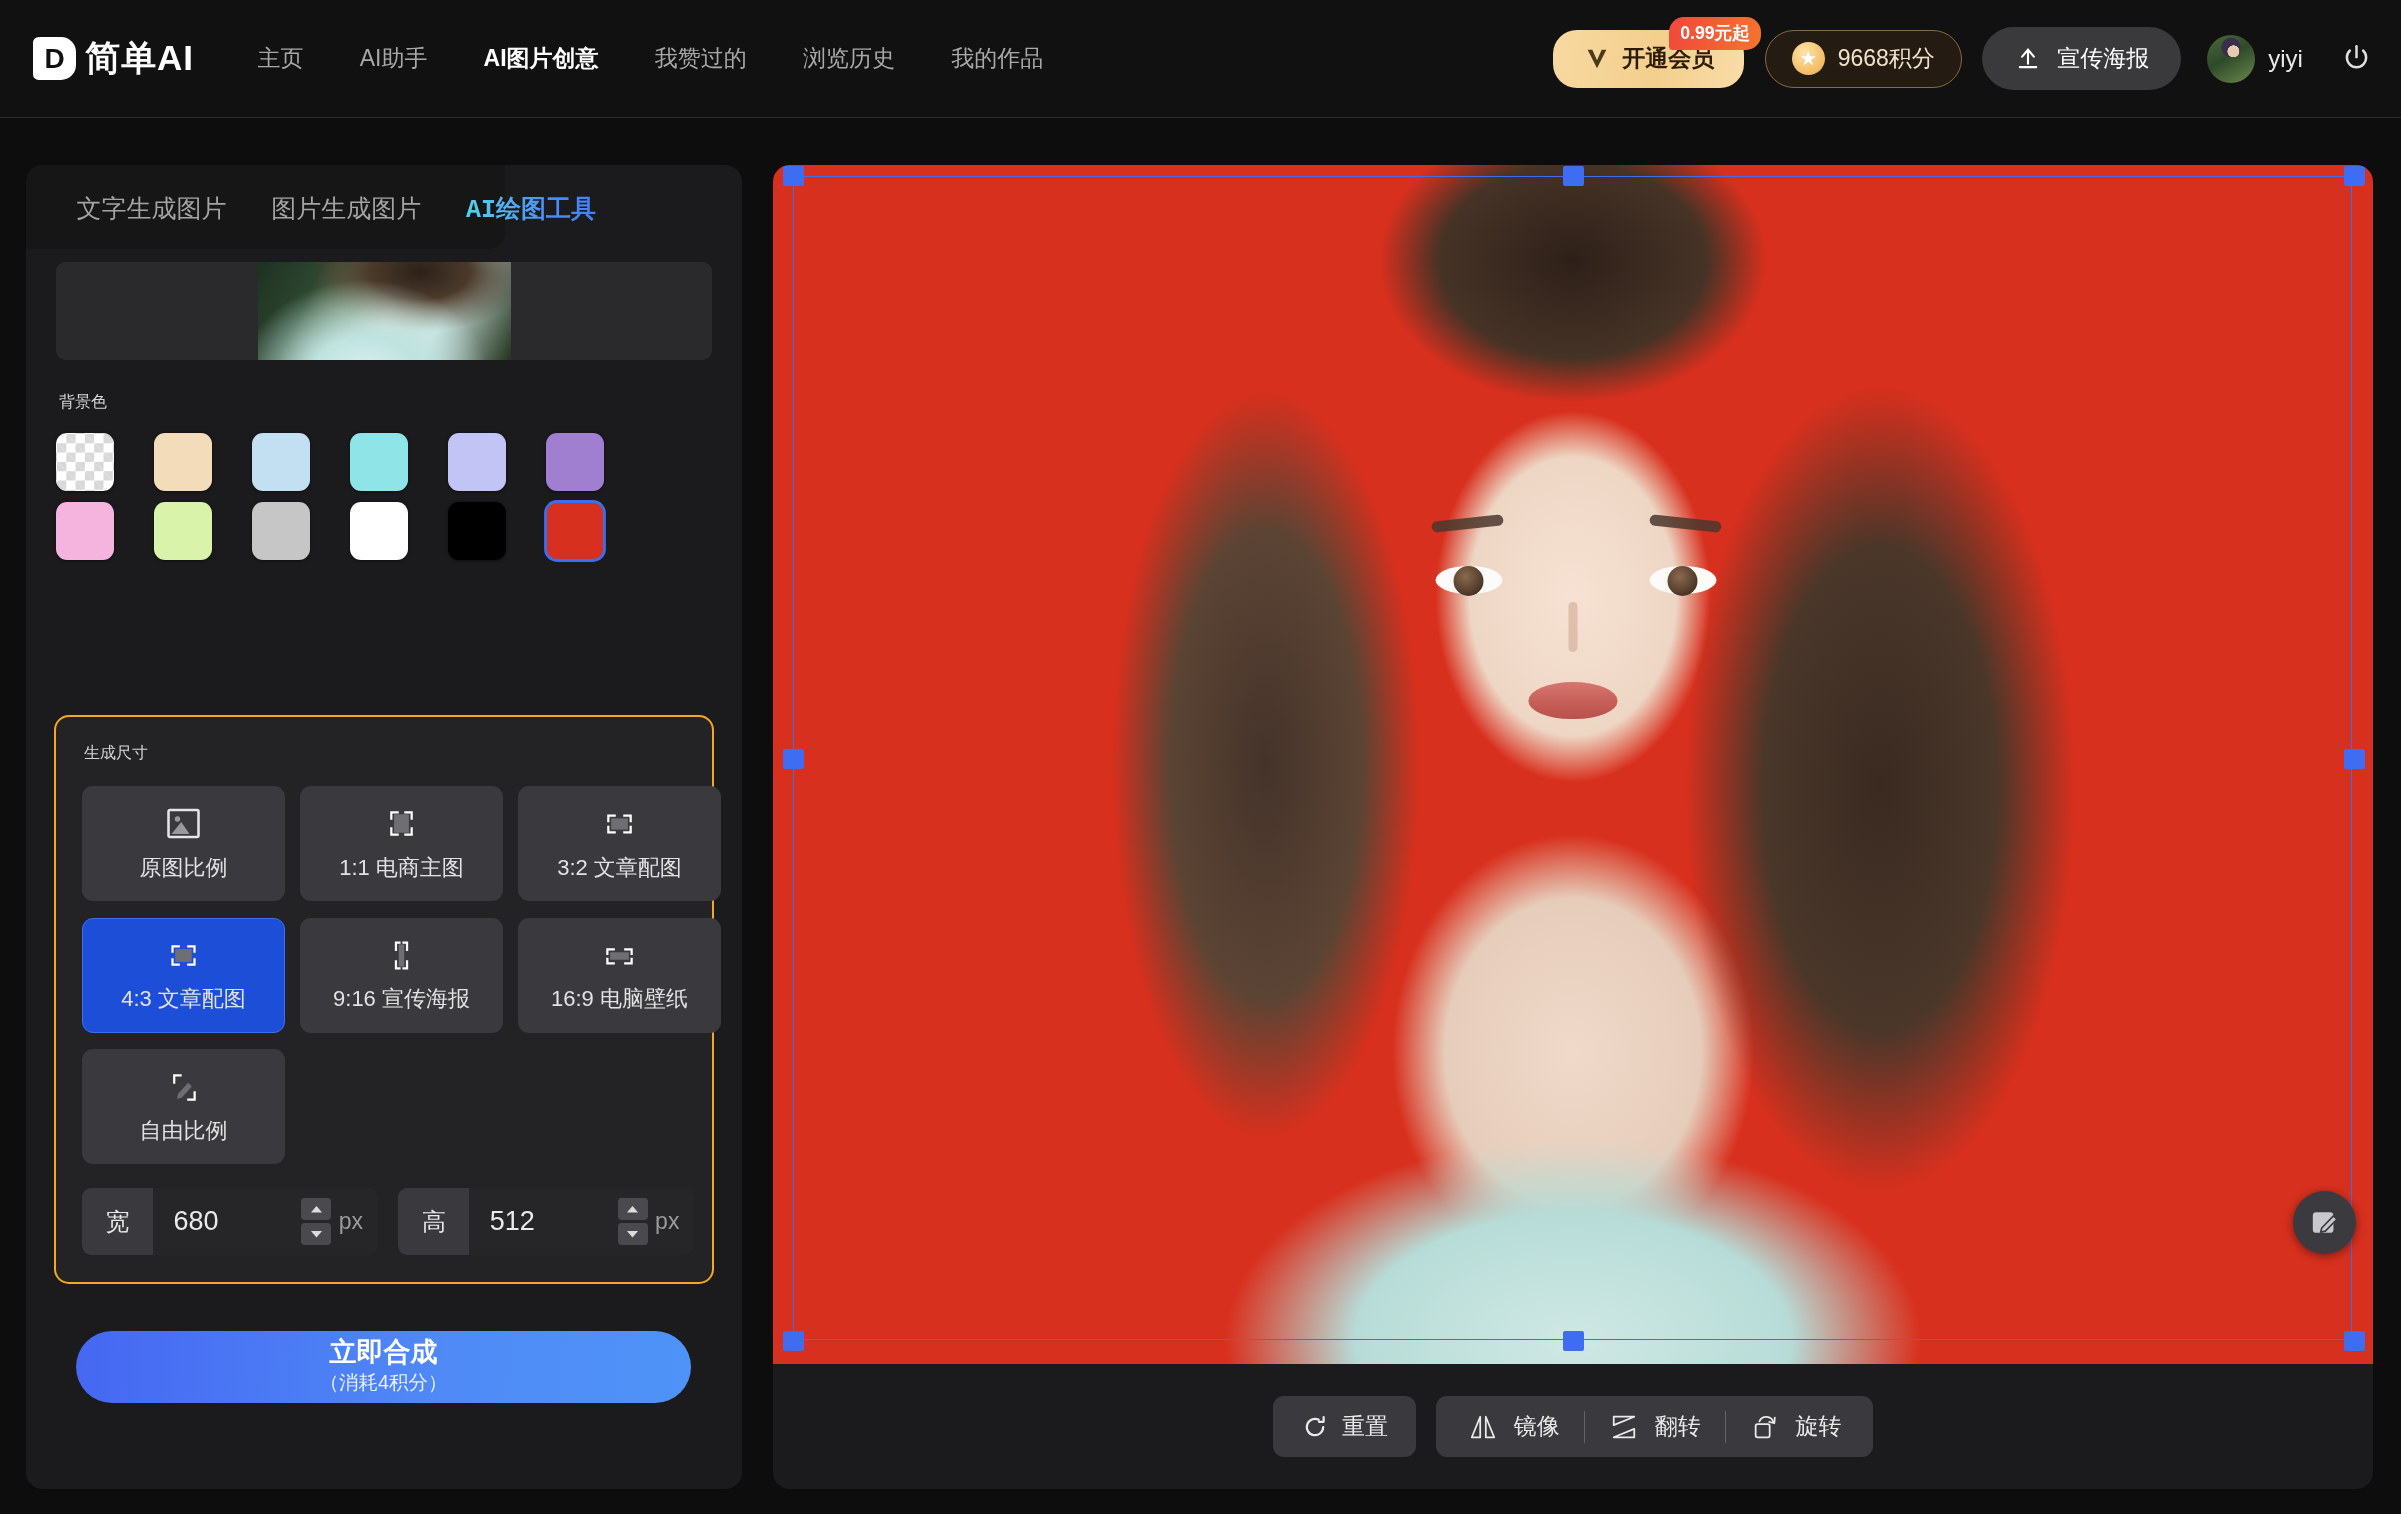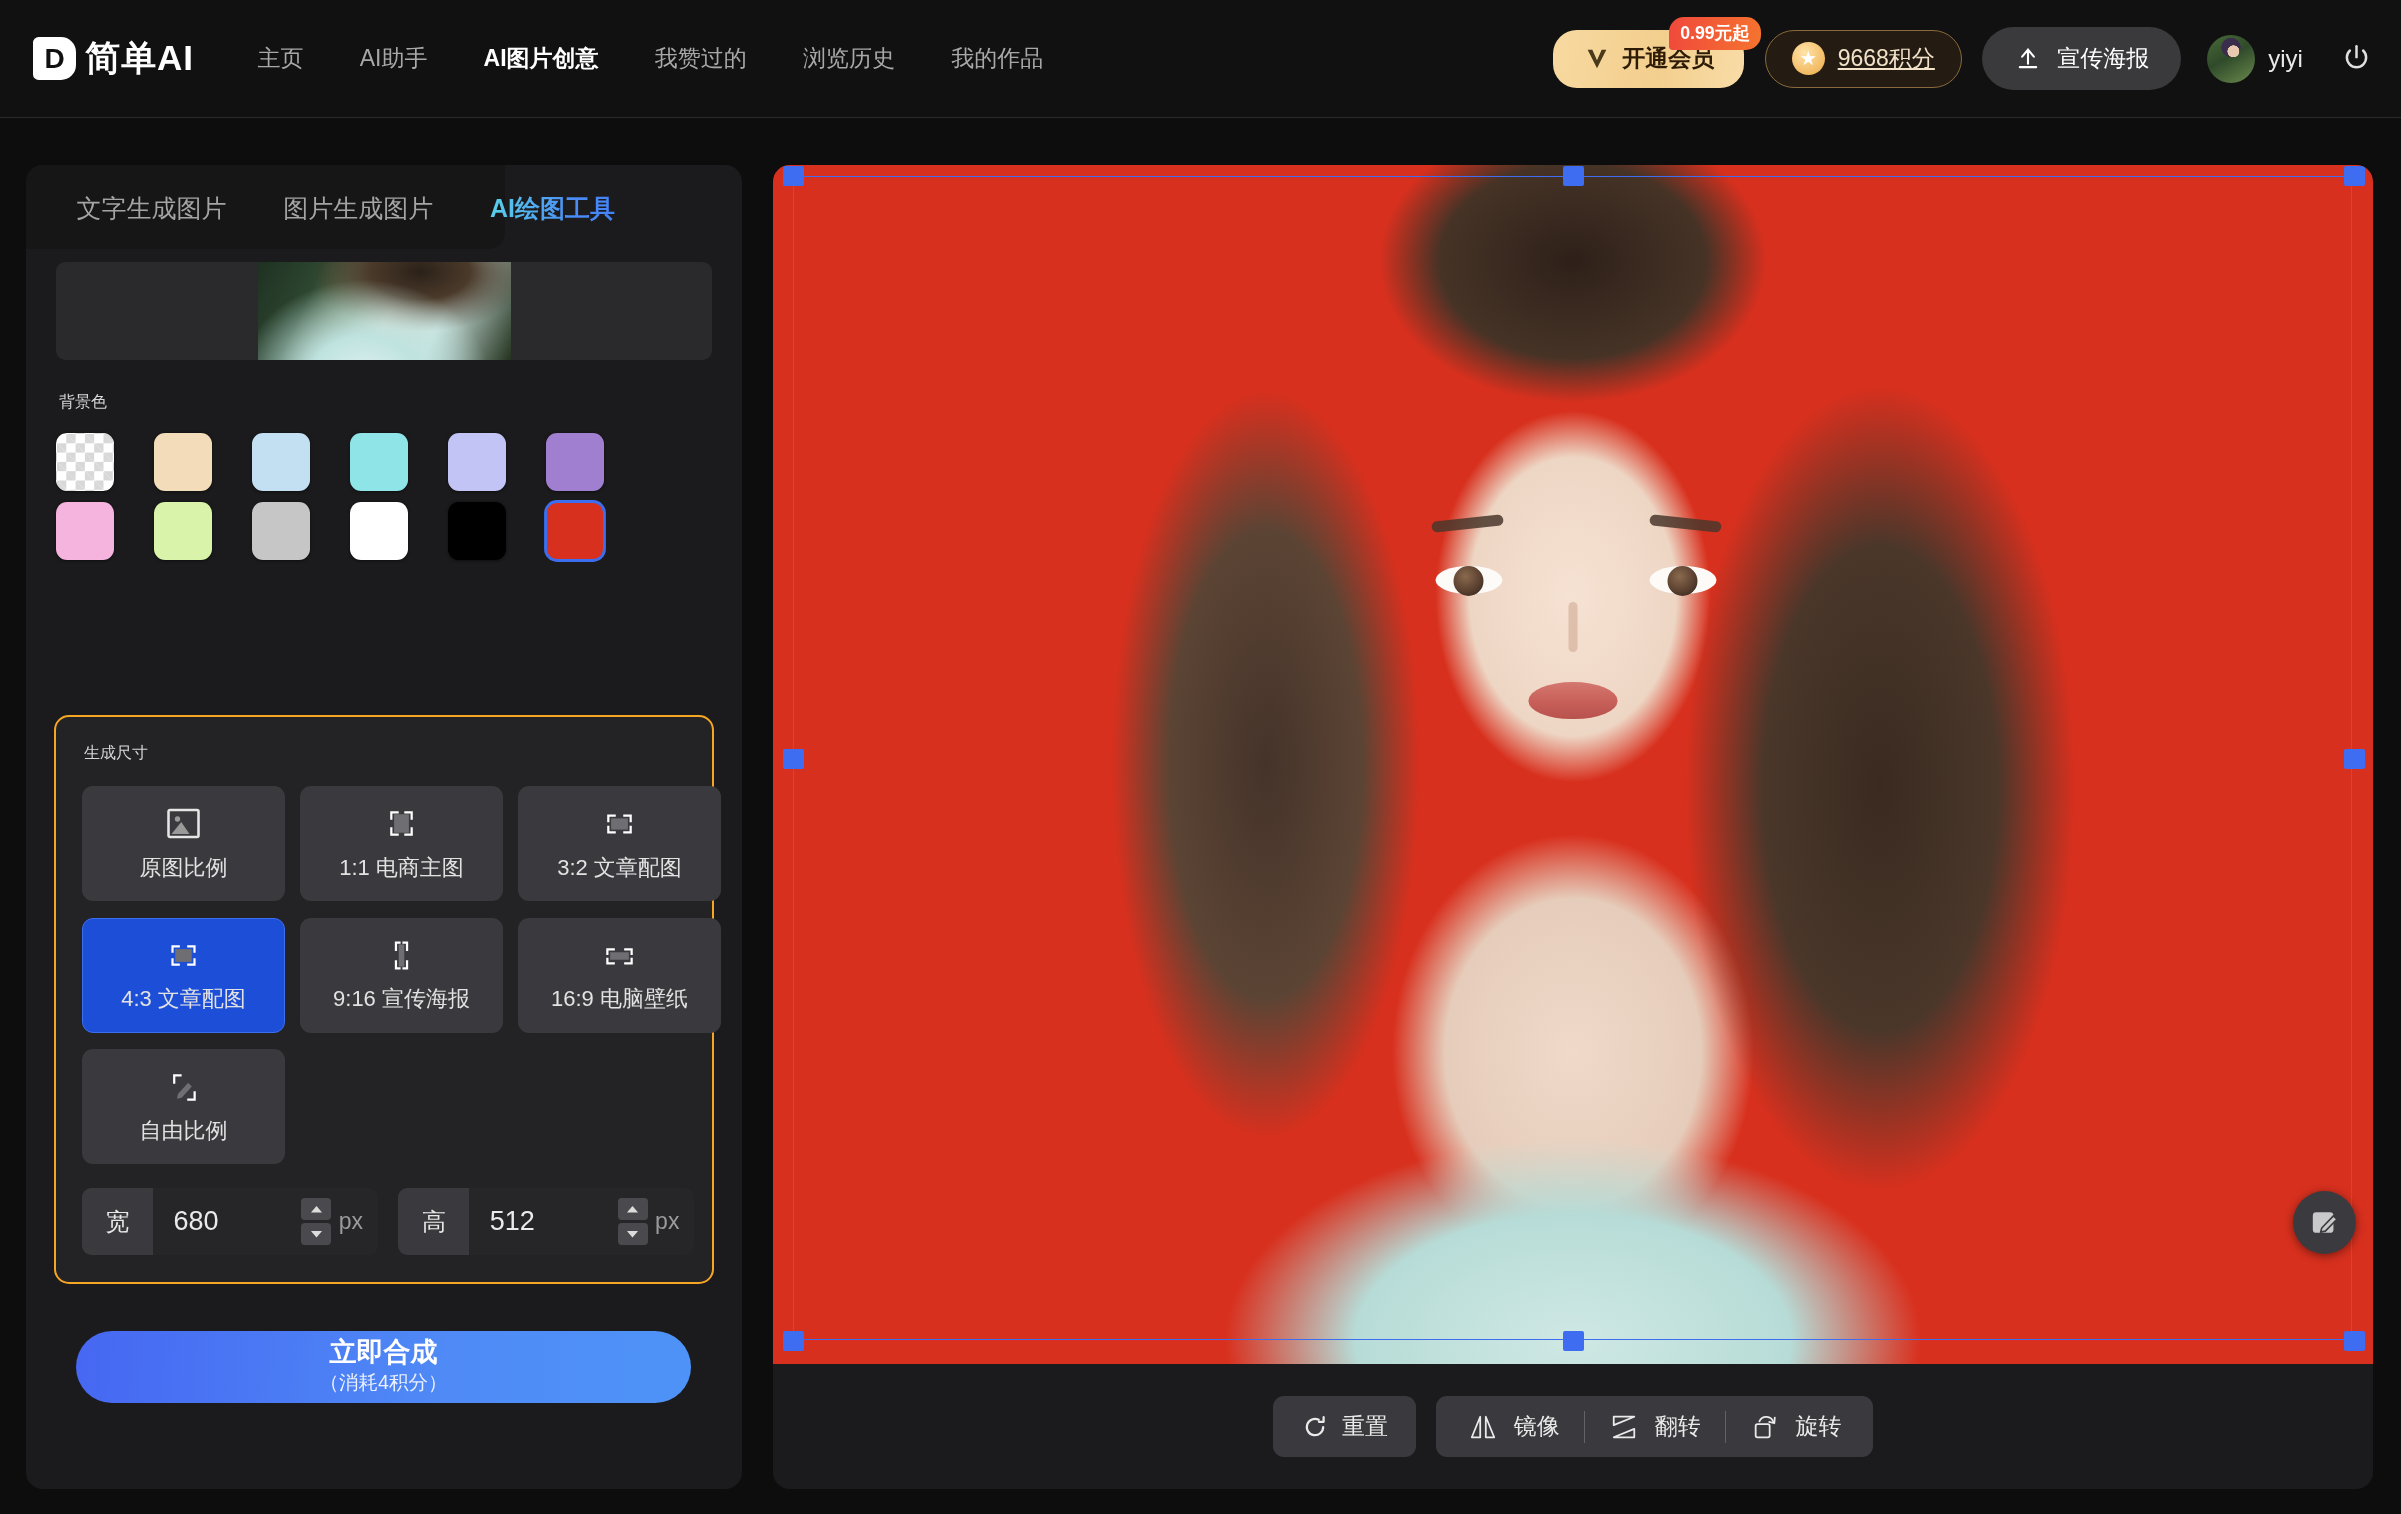--- a/index.html
+++ b/index.html
@@ -54,21 +54,21 @@
     height: 58px; border-radius: 29px; border: 0.9px solid #8a6a3a;
     background: #241c13; display: flex; align-items: center; gap: 13px;
     padding: 0 26px; cursor: pointer;
   }
   .coin {
     width: 33px; height: 33px; border-radius: 50%;
     background: radial-gradient(circle at 38% 32%, #ffe3a8, #f2bb63 70%, #e0a845);
     display:flex; align-items:center; justify-content:center;
     color:#fff; font-size:19.5px; line-height:1;
   }
-  .points-label { color: #f2e2c8; font-size: 23px; white-space: nowrap; text-decoration: underline; }
+  .points-label { color: #f2e2c8; font-size: 23px; white-space: nowrap; }
   .upload-btn {
     height: 63px; border-radius: 32px; background: #3a3a3c;
     display: flex; align-items: center; gap: 15px; padding: 0 32px; cursor: pointer;
   }
   .upload-btn .upload-label { color: #fff; font-size: 23px; white-space: nowrap; }
   .user-chip { display: flex; align-items: center; gap: 13px; margin-left: 5.6px; cursor: pointer; }
   .avatar {
     width: 48px; height: 48px; border-radius: 50%;
     background:
       radial-gradient(circle at 55% 34%, #e9c9b0 14%, transparent 15%),
@@ -77,21 +77,21 @@
     overflow: hidden;
   }
   .user-name { color: #e8e8e8; font-size: 24px; }
   .power-icon { margin-left: 16.7px; cursor: pointer; display:block; }
 
   
   .sidebar {
     position: absolute; left: 26px; top: 165px; width: 716px; height: 1324px;
     background: #1b1b1d; border-radius: 16.7px;
   }
-  .tabs { display: flex; align-items: flex-end; height: 84px; padding-left: 30px; gap: 16px; }
+  .tabs { display: flex; align-items: flex-end; height: 84px; padding-left: 30px; gap: 4px; font-family: Liberation Mono, monospace; }
   .tab {
     font-size: 25px; color: #a4a4a4; padding: 0 20.4px 24px 20.4px; cursor: pointer; white-space: nowrap;
   }
   .tab.active {
     font-weight: 700;
     background: linear-gradient(92deg,#5ce1e6 0%, #4a8cf7 62%, #3f7df5 100%);
     -webkit-background-clip: text; background-clip: text; color: transparent;
   }
   .tab-bg-left {
     position:absolute; left:0; top:0; width: 479px; height: 84px;

